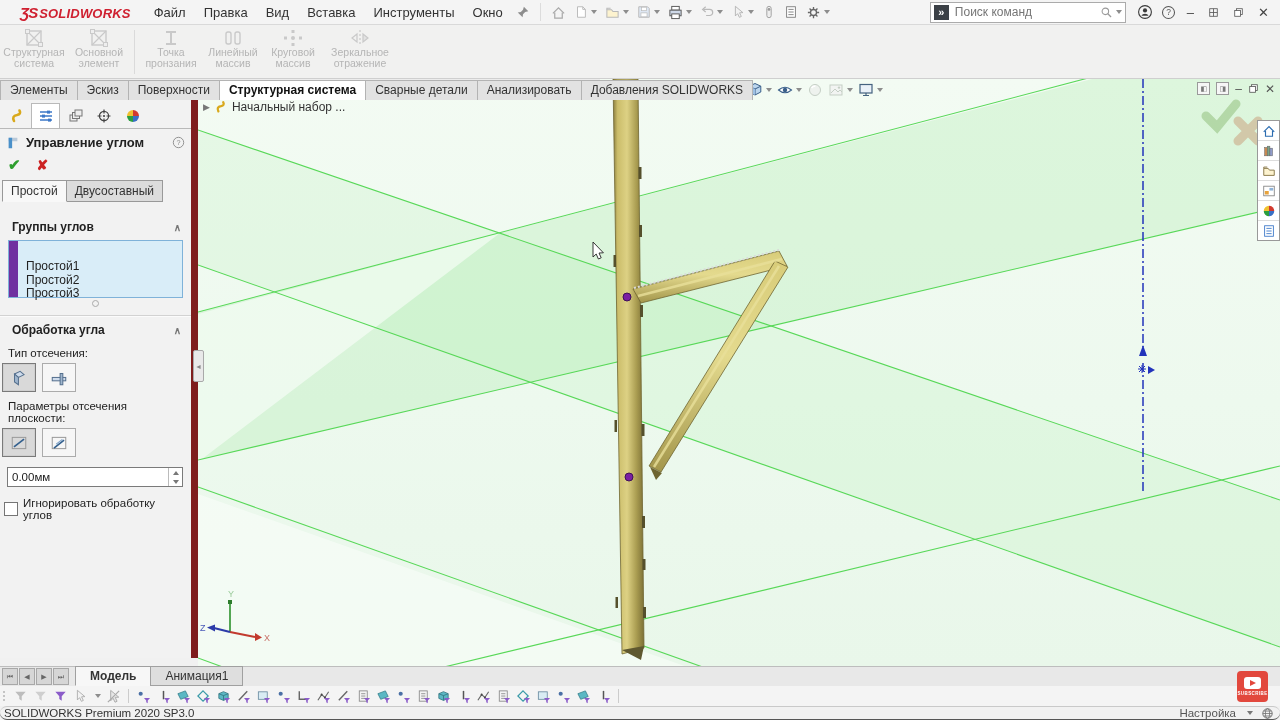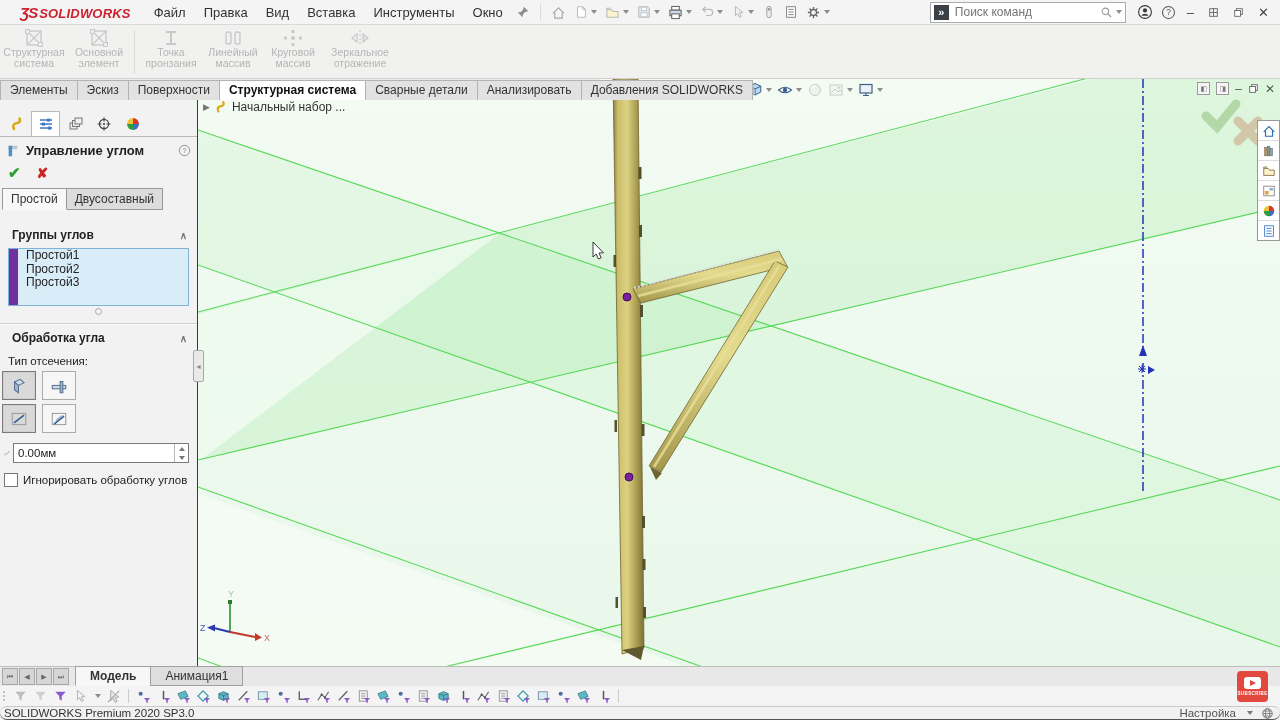--- a/index.html
+++ b/index.html
@@ -46,41 +46,41 @@
   .fm-exp{color:#777;font-size:9px;}
   #headsup{left:433px;top:2px;display:flex;align-items:center;gap:1px;z-index:3;}
   .hic{display:flex;align-items:center;padding:1px 2px;}
   #docwin{right:5px;top:3px;display:flex;align-items:center;gap:6px;z-index:3;color:#666;}
   .pgbtn{width:11px;height:11px;border:1px solid #9a9a9a;background:#f6f6f6;display:flex;
          align-items:center;justify-content:center;font-size:7px;color:#777;}
   .wglyph{font-size:12px;color:#555;line-height:12px;}
   #taskpane{right:0;top:41px;width:21px;background:#fff;border:1px solid #999;z-index:3;}
   .tpbtn{height:19px;display:flex;align-items:center;justify-content:center;border-bottom:1px solid #ddd;}
   
-  #panel{left:0;top:100px;width:198px;height:566px;background:#f2f2f2;border-right:1px solid #7f1d1d;
+  #panel{left:0;top:92px;width:198px;height:566px;background:#f2f2f2;border-right:7px solid #7f1d1d;
          box-sizing:border-box;z-index:5;font-size:12px;color:#222;}
   #pmtabs{display:flex;align-items:flex-end;height:26px;margin-top:10px;border-bottom:1px solid #b9b9b9;padding-left:2px;}
   .pmtab{width:27px;height:24px;display:flex;align-items:center;justify-content:center;
          border:1px solid transparent;border-bottom:none;}
   .pmtab.active{background:#fff;border-color:#b9b9b9;}
   .pm-title{display:flex;align-items:center;gap:6px;padding:6px 6px 2px 6px;}
   .pm-title b{font-size:13px;}
   .helpq{margin-left:auto;}
   .okrow{display:flex;align-items:center;gap:16px;padding:4px 8px 6px 8px;}
   .okmark{color:#2e9e2e;font-size:15px;font-weight:bold;}
   .xmark{color:#cc2222;font-size:14px;font-weight:bold;}
   .modetabs{display:flex;align-items:flex-end;padding-left:2px;margin-top:0;}
   .mtabb{font-size:12px;padding:3px 8px;border:1px solid #999;background:#dcdcdc;color:#333;margin-right:-1px;}
   .mtabb.active{background:#f8f8f8;border-bottom-color:#f8f8f8;position:relative;z-index:2;}
   .grphdr{display:flex;align-items:center;padding:6px 10px 4px 12px;font-weight:bold;font-size:12px;}
   .chev{margin-left:auto;color:#777;font-size:10px;}
   #grplist{margin:2px 8px 0 8px;height:56px;background:#d9edf8;border:1px solid #7fb2d9;
            display:flex;}
   .purplebar{width:9px;background:#7030a0;}
-  .glitems{padding:0 0 0 4px;font-size:12px;line-height:13.5px;color:#222;}
+  .glitems{padding:19px 0 0 4px;font-size:12px;line-height:13.5px;color:#222;}
   .gitem{padding:0 4px;}
   .rszdot{width:5px;height:5px;border:1px solid #aaa;border-radius:50%;margin:2px auto 0 auto;}
   .divider{height:1px;background:#d2d2d2;border-bottom:1px solid #fbfbfb;margin:8px 0 0 0;}
   .plabel{font-size:11.5px;color:#222;padding:6px 8px 2px 8px;}
   .ibrow{display:flex;gap:6px;padding:2px 0 2px 2px;}
   .ibtn{width:32px;height:27px;background:#f6f6f6;border:1px solid #ababab;display:flex;
         align-items:center;justify-content:center;}
   .ibtn.pressed{background:#d9d9d9;border-color:#7a7a7a;box-shadow:inset 0 0 0 1px #cfcfcf;}
   .inprow{display:flex;align-items:center;gap:3px;padding:8px 8px 0 4px;}
   .pm-input{display:flex;align-items:stretch;border:1px solid #7a7a7a;background:#fff;height:18px;flex:1;}
@@ -811,20 +811,21 @@
             <use href="#i-trim1"></use>
           </svg>
         </span>
       <span class="ibtn">
           <svg class="ic" width="18" height="18">
             <use href="#i-trim2"></use>
           </svg>
         </span>
     </div>
 
+    <div class="plabel">Параметры отсечения плоскости:</div>
     <div class="ibrow">
       <span class="ibtn pressed">
           <svg class="ic" width="18" height="18">
             <use href="#i-pl1"></use>
           </svg>
         </span>
       <span class="ibtn">
           <svg class="ic" width="18" height="18">
             <use href="#i-pl2"></use>
           </svg>

